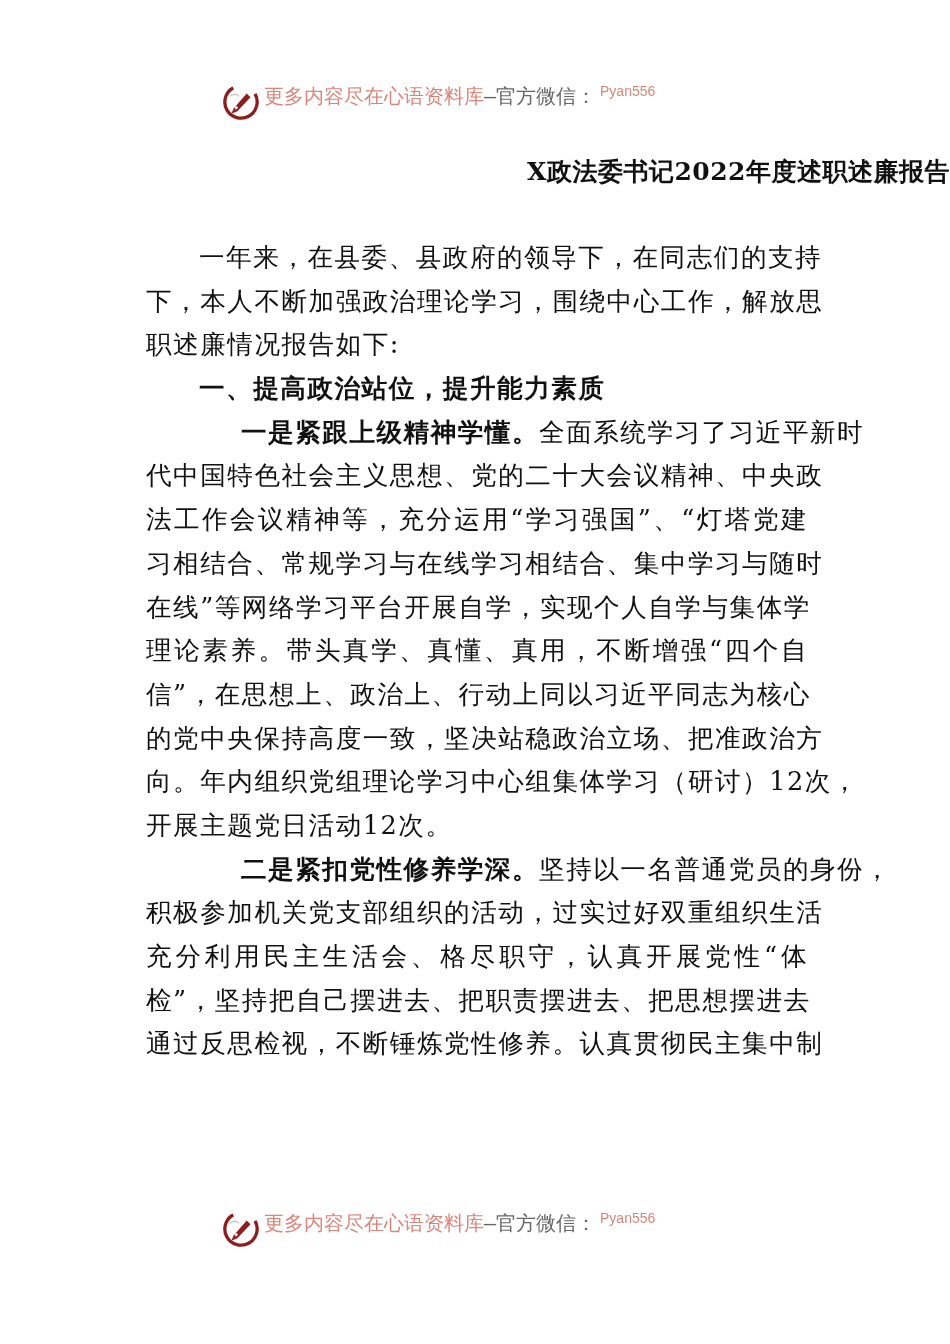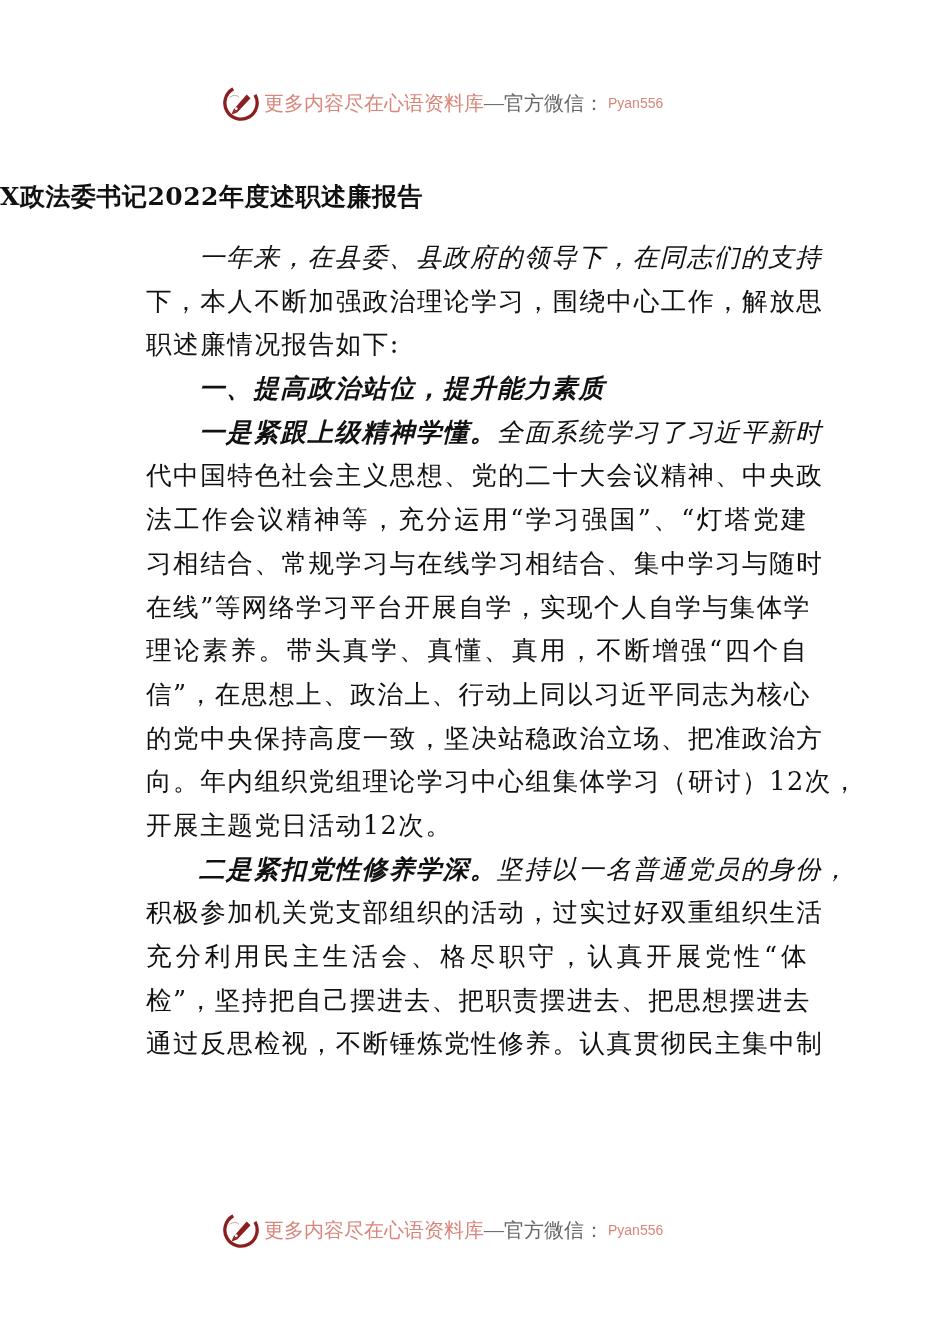--- a/index.html
+++ b/index.html
@@ -13,53 +13,52 @@
       position: relative;
       overflow: hidden;
       font-family: "DejaVu Serif", "Liberation Serif", serif;
       color: #111111;
     }
     .watermark {
       position: absolute;
       left: 222px;
       height: 40px;
       display: flex;
-      align-items: center;
       white-space: nowrap;
       font-size: 20px;
     }
     .watermark.top { top: 83px; }
     .watermark.bottom { top: 1210px; }
     .wm-logo {
       width: 38px;
       height: 38px;
       margin-right: 4px;
       display: inline-block;
     }
     .wm-red {
       color: #d9857a;
       font-family: "DejaVu Serif", serif;
       letter-spacing: 0px;
     }
     .wm-gray {
       color: #666666;
-      font-family: Liberation Serif, serif;
+      font-family: Liberation Mono, monospace;
     }
     .wm-id {
       color: #d9857a;
       font-family: "Liberation Sans", sans-serif;
       font-size: 14px;
       margin-left: 4px;
     }
     .title {
       position: absolute;
-      top: 180px;
+      top: 155px;
       left: 0;
       width: 950px;
-      text-align: left;
+      text-align: right;
       font-size: 25px;
       font-weight: bold;
       letter-spacing: 0.5px;
       font-family: "DejaVu Serif", serif;
     }
     .content {
       position: absolute;
       top: 236px;
       left: 146px;
       width: 662px;
@@ -73,27 +72,27 @@
       display: block;
       height: 43.7px;
       white-space: nowrap;
       text-align-last: justify;
     }
     .line.last {
       text-align-last: left;
     }
     .indent {
       padding-left: 53px;
-      font-style: italic;
     }
     .heading {
       font-weight: bold;
     }
     .lead {
       font-weight: bold;
+      margin-left: 42px;
     }
   </style>
 </head>
 <body>
 
 <div class="watermark top">
   <svg class="wm-logo" viewBox="0 0 40 40">
     <circle cx="20" cy="20" r="17" fill="none" stroke="#8b1e1e" stroke-width="3.5" stroke-dasharray="80 27" transform="rotate(-30 20 20)"></circle>
     <path d="M12 27 L26 11 L30 15 L16 30 Z" fill="#8b1e1e"></path>
     <path d="M12 27 L10 32 L16 30 Z" fill="#8b1e1e"></path>

